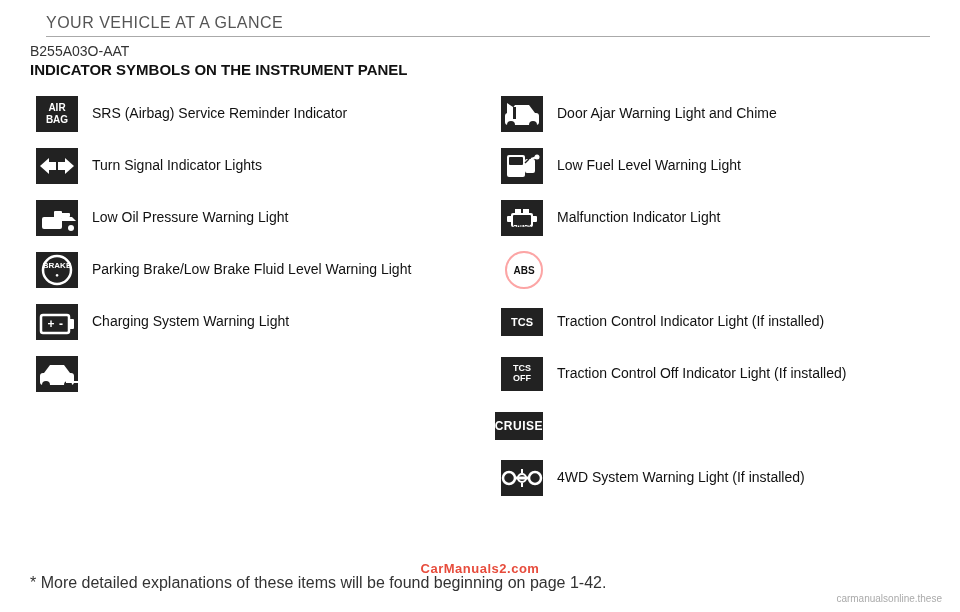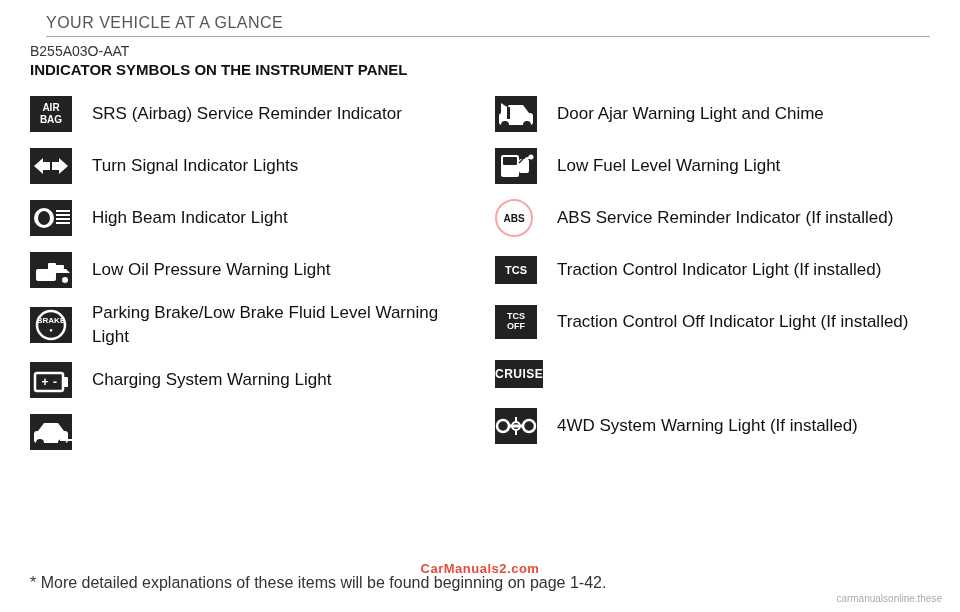--- a/index.html
+++ b/index.html
@@ -55,26 +55,26 @@
       align-items: center;
       padding: 5px 0;
       min-height: 52px;
     }
     .icon-box {
       width: 48px;
       min-width: 48px;
       height: 42px;
       display: flex;
       align-items: center;
-      justify-content: flex-start;
+      justify-content: flex-end;
       margin-right: 14px;
       flex-shrink: 0;
     }
     .indicator-label {
-      font-size: 17px;
+      font-size: 14px;
       line-height: 1.4;
       color: #111;
     }
     .footer-note {
       position: absolute;
       bottom: 20px;
       left: 30px;
       font-size: 16px;
       color: #333;
     }
@@ -307,36 +307,20 @@
                 <rect width="42" height="34" fill="#222"></rect>
                 <polygon points="4,17 13,9 13,13 20,13 20,21 13,21 13,25" fill="white"></polygon>
                 <polygon points="38,17 29,9 29,13 22,13 22,21 29,21 29,25" fill="white"></polygon>
               </svg>
             </div>
           </div>
           <div class="indicator-label">Turn Signal Indicator Lights</div>
         </div>
         <div class="indicator-row">
           <div class="icon-box">
-            <div class="icon-highbeam">
-              <svg width="42" height="34" viewBox="0 0 42 34">
-                <rect width="42" height="34" fill="#222"></rect>
-                <ellipse cx="14" cy="17" rx="10" ry="10" fill="white"></ellipse>
-                <ellipse cx="14" cy="17" rx="6" ry="7" fill="#222"></ellipse>
-                <line x1="26" y1="10" x2="40" y2="10" stroke="white" stroke-width="2"></line>
-                <line x1="26" y1="14" x2="40" y2="14" stroke="white" stroke-width="2"></line>
-                <line x1="26" y1="18" x2="40" y2="18" stroke="white" stroke-width="2"></line>
-                <line x1="26" y1="22" x2="40" y2="22" stroke="white" stroke-width="2"></line>
-              </svg>
-            </div>
-          </div>
-          <div class="indicator-label">High Beam Indicator Light</div>
-        </div>
-        <div class="indicator-row">
-          <div class="icon-box">
             <div class="icon-oilcan">
               <svg width="42" height="34" viewBox="0 0 42 34">
                 <rect width="42" height="34" fill="#222"></rect>
                 <rect x="6" y="16" width="20" height="12" rx="2" fill="white"></rect>
                 <rect x="18" y="10" width="8" height="8" rx="1" fill="white"></rect>
                 <rect x="24" y="12" width="10" height="4" rx="1" fill="white"></rect>
                 <polygon points="26,16 36,16 40,20 36,20 26,20" fill="white"></polygon>
                 <circle cx="35" cy="27" r="3" fill="white"></circle>
               </svg>
             </div>
@@ -416,23 +400,39 @@
                 <rect x="8" y="8" width="14" height="8" rx="1" fill="#222"></rect>
                 <line x1="30" y1="10" x2="36" y2="8" stroke="white" stroke-width="2"></line>
                 <circle cx="36" cy="8" r="2.5" fill="white"></circle>
               </svg>
             </div>
           </div>
           <div class="indicator-label">Low Fuel Level Warning Light</div>
         </div>
         <div class="indicator-row">
           <div class="icon-box">
+            <div class="icon-check">
+              <svg width="42" height="34" viewBox="0 0 42 34">
+                <rect width="42" height="34" fill="#222"></rect>
+                <rect x="10" y="12" width="22" height="14" rx="2" fill="white"></rect>
+                <rect x="14" y="8" width="6" height="5" fill="white"></rect>
+                <rect x="22" y="8" width="6" height="5" fill="white"></rect>
+                <rect x="6" y="15" width="5" height="6" rx="1" fill="white"></rect>
+                <rect x="31" y="15" width="5" height="6" rx="1" fill="white"></rect>
+                <text x="21" y="26" text-anchor="middle" fill="#222" font-size="5" font-weight="bold" font-family="Arial">CHECK</text>
+                <rect x="12" y="14" width="18" height="10" rx="1" fill="#222"></rect>
+              </svg>
+            </div>
+          </div>
+          <div class="indicator-label">Malfunction Indicator Light</div>
+        </div>
+        <div class="indicator-row">
+          <div class="icon-box">
             <div class="icon-abs">ABS</div>
           </div>
-          <div class="indicator-label">ABS Service Reminder Indicator (If installed)</div>
         </div>
         <div class="indicator-row">
           <div class="icon-box">
             <div class="icon-tcs">TCS</div>
           </div>
           <div class="indicator-label">Traction Control Indicator Light (If installed)</div>
         </div>
         <div class="indicator-row">
           <div class="icon-box">
             <div class="icon-tcsoff">

